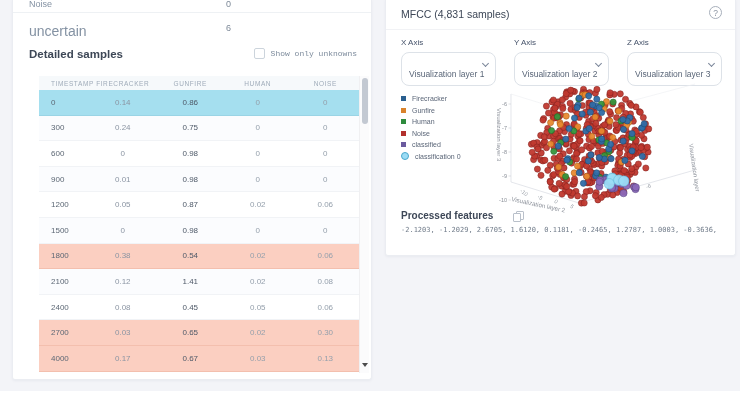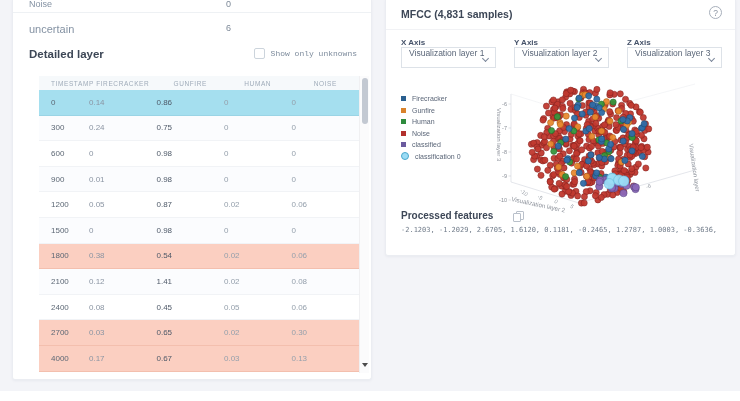--- a/index.html
+++ b/index.html
@@ -6,59 +6,59 @@
   html,body { width:740px; height:401px; }
   body { font-family:"Liberation Sans", sans-serif; background:#f3f4f8; position:relative; overflow:hidden; }
   .card { position:absolute; background:#fff; border:1px solid #ebedf2; border-radius:3px; box-shadow:0 1px 3px rgba(23,43,77,.05); }
 
   
   .left-card { left:12px; top:-2px; width:360px; height:382px; border-top:none; }
   .sumrow { position:relative; height:15px; border-bottom:1px solid #eef1f4; overflow:hidden; }
   .sumrow .lbl { position:absolute; left:16px; top:1px; font-size:9px; color:#8492a3; }
   .sumrow .val { position:absolute; left:213px; top:1px; font-size:9px; color:#7c8897; }
   .sumrow2 { position:relative; height:30px; }
-  .sumrow2 .lbl { position:absolute; left:16px; top:10px; font-size:11px; color:#8492a3; }
+  .sumrow2 .lbl { position:absolute; left:16px; top:10px; font-size:14px; color:#8492a3; }
   .sumrow2 .val { position:absolute; left:213px; top:10px; font-size:9px; color:#7c8897; }
   .dr-head { position:absolute; left:0; top:47px; width:100%; height:20px; }
   .dr-title { position:absolute; left:16px; top:3px; font-size:11.5px; font-weight:bold; color:#3d4756; }
   .chk { position:absolute; right:14px; top:3px; display:flex; align-items:center; gap:6px; cursor:pointer; }
   .chk .box { width:11px; height:11px; border:1px solid #ccd4dc; border-radius:2px; background:#fff; }
   .chk .ctext { font-size:8px; color:#7d8b9c;font-family:Liberation Mono, monospace; }
 
   .rtable { position:absolute; left:26px; top:78px; width:320px; }
   .thead { display:grid; grid-template-columns:50px 1fr 1fr 1fr 1fr; height:14px; align-items:center;
            background:#f6f9fb; font-size:6.5px; letter-spacing:.6px; color:#9fabb9; }
   .thead .th { text-align:center; white-space:nowrap; overflow:visible; }
   .thead .th:first-child { text-align:left; padding-left:12px; }
   .trow { display:grid; grid-template-columns:50px 1fr 1fr 1fr 1fr; height:25.6px; align-items:center;
           background:#fff; border-bottom:1px solid #f1f3f6; font-size:8px; }
   .trow:nth-child(even) { background:#fbfcfe; }
   .trow.sel { background:#a5dfef; border-bottom-color:#9ad4e5; }
   .trow.alert { background:#fbcfc1; border-bottom-color:#f3bfae; }
-  .td { text-align:left; color:#95a0ac; }
+  .td { text-align:center; color:#95a0ac; }
   .td.c0 { text-align:left; padding-left:12px; color:#5d6875; }
   .td.c1 { color:#8b95a3; }
   .td.c2 { color:#4e5968; font-weight:normal; }
 
   .vscroll { position:absolute; left:346px; top:78px; width:10px; height:297px; background:#fbfbfc; border-left:1px solid #f0f0f2; }
   .vthumb { position:absolute; left:2px; top:2px; width:6px; height:46px; background:#c3c9d2; border-radius:3px; }
   .varrow { position:absolute; left:2px; bottom:6px; width:0; height:0;
             border-left:3.5px solid transparent; border-right:3.5px solid transparent; border-top:4.5px solid #4c4c4c; }
 
   
   .right-card { left:385px; top:-2px; width:351px; height:258px; border-top:none; }
-  .mfcc-title { position:absolute; left:15px; top:10px; font-size:10.5px; font-weight:bold; color:#3d4757; }
+  .mfcc-title { position:absolute; left:15px; top:10px; font-size:10.5px; font-weight:normal; color:#3d4757; }
   .help { position:absolute; right:13px; top:8px; width:13px; height:13px; border:1px solid #a7afbb; border-radius:50%;
           color:#8a93a1; font-size:8.5px; text-align:center; line-height:12px; cursor:pointer; }
   .hdr-div { position:absolute; left:0; top:31px; width:100%; height:1px; background:#f1f2f5; }
   .sel-row { position:absolute; left:15px; top:40px; width:321px; display:flex; gap:18px; }
   .sel-group { flex:1; }
-  .sel-label { font-size:8px; font-weight:bold; color:#46536a; }
-  .select { height:21px; border:1px solid #dde2e8; border-radius:0; background:#fff; display:flex; align-items:flex-end;
-            padding:9px 7px; font-size:8.5px; color:#5a6678; position:relative; cursor:pointer; }
+  .sel-label { font-size:8px; font-weight:normal; color:#46536a; margin-bottom:5px; }
+  .select { height:21px; border:1px solid #dde2e8; border-radius:8px; background:#fff; display:flex; align-items:flex-start;
+            padding:16px 7px; font-size:8.5px; color:#5a6678; position:relative; cursor:pointer; }
   .chev { position:absolute; right:7px; top:8px; width:5px; height:5px; border-right:1.2px solid #7a8699;
           border-bottom:1.2px solid #7a8699; transform:rotate(45deg); }
 
   .legend { position:absolute; left:15px; top:95px; }
   .leg-item { display:flex; align-items:center; gap:6px; height:11.5px; cursor:pointer; }
   .leg-sw { width:5px; height:5px; }
   .leg-sw.circle { width:8px; height:8px; border-radius:50%; border:1.5px solid #49a8cc; }
   .leg-lab { font-size:7px; color:#5b6678; }
 
   .plot-svg { position:absolute; left:97px; top:84px; width:246px; height:132px; cursor:grab; }
@@ -82,21 +82,21 @@
   <div class="sumrow">
     <span class="lbl">Noise</span>
     <span class="val">0</span>
   </div>
   <div class="sumrow2">
     <span class="lbl">uncertain</span>
     <span class="val">6</span>
   </div>
 
   <div class="dr-head">
-    <div class="dr-title">Detailed layer</div>
+    <div class="dr-title">Detailed samples</div>
     <div class="chk">
       <span class="box"></span>
       <span class="ctext">Show only unknowns</span>
     </div>
   </div>
 
   <div class="rtable">
     <div class="thead">
       <div class="th">TIMESTAMP</div>
       <div class="th">FIRECRACKER</div>

